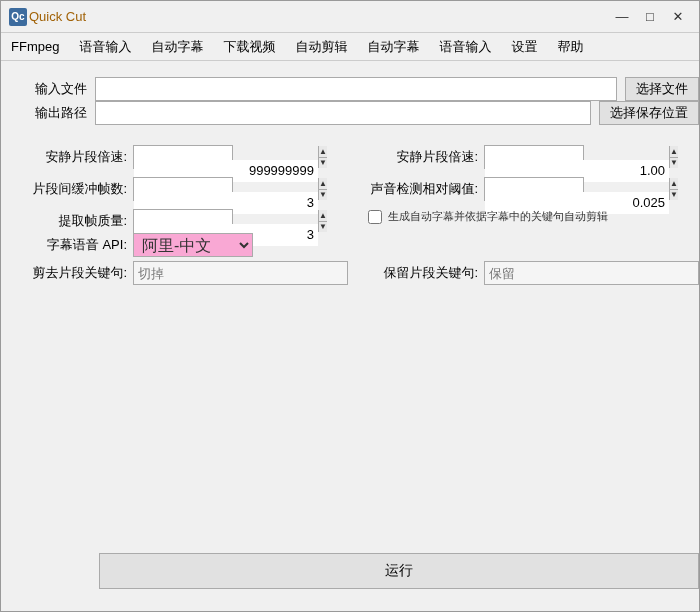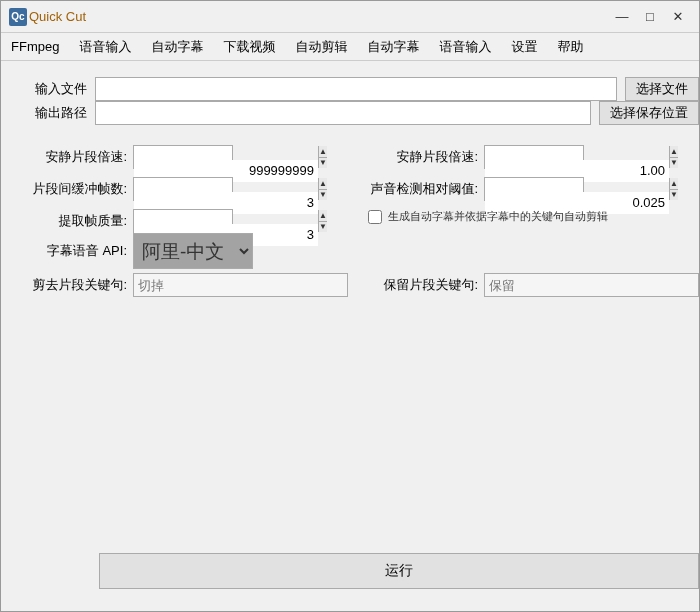--- a/index.html
+++ b/index.html
@@ -174,24 +174,24 @@
       font-size: 8px;
       display: flex;
       align-items: center;
       justify-content: center;
       color: #333;
       padding: 0;
     }
     .spin-btn:first-child { border-bottom: 1px solid #aaa; }
     
     .param-select {
-      height: 36px;
-      border: 1px solid #aaa;
-      background: #a3a3a3;
-      font-size: 19px;
+      height: 24px;
+      border: 1px solid #aaa;
+      background: #f9a8d4;
+      font-size: 16px;
       padding: 0 4px;
       min-width: 120px;
       color: #333;
     }
     
     .checkbox-row {
       display: flex;
       align-items: center;
       gap: 6px;
     }

